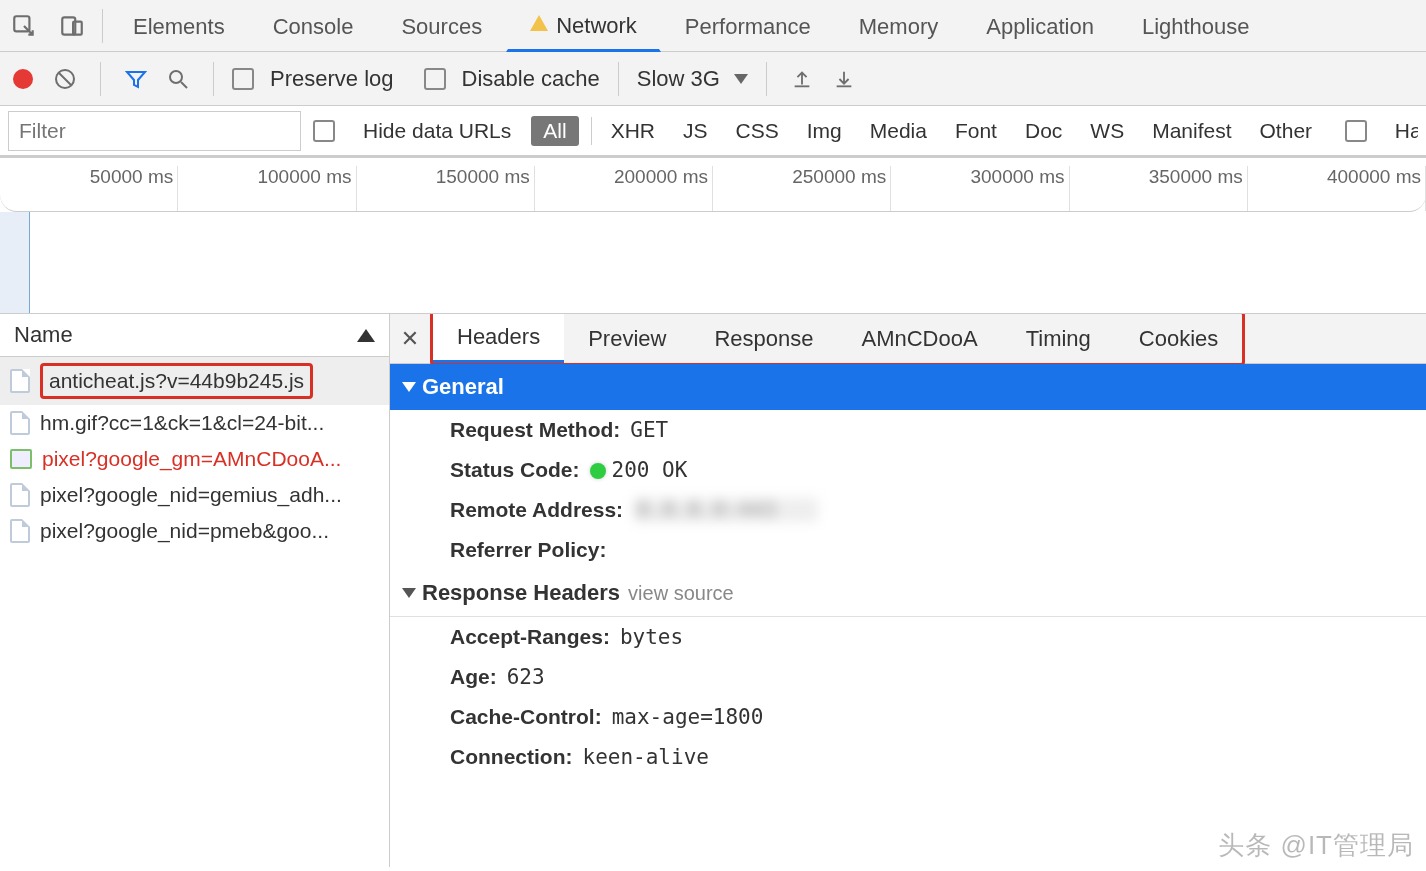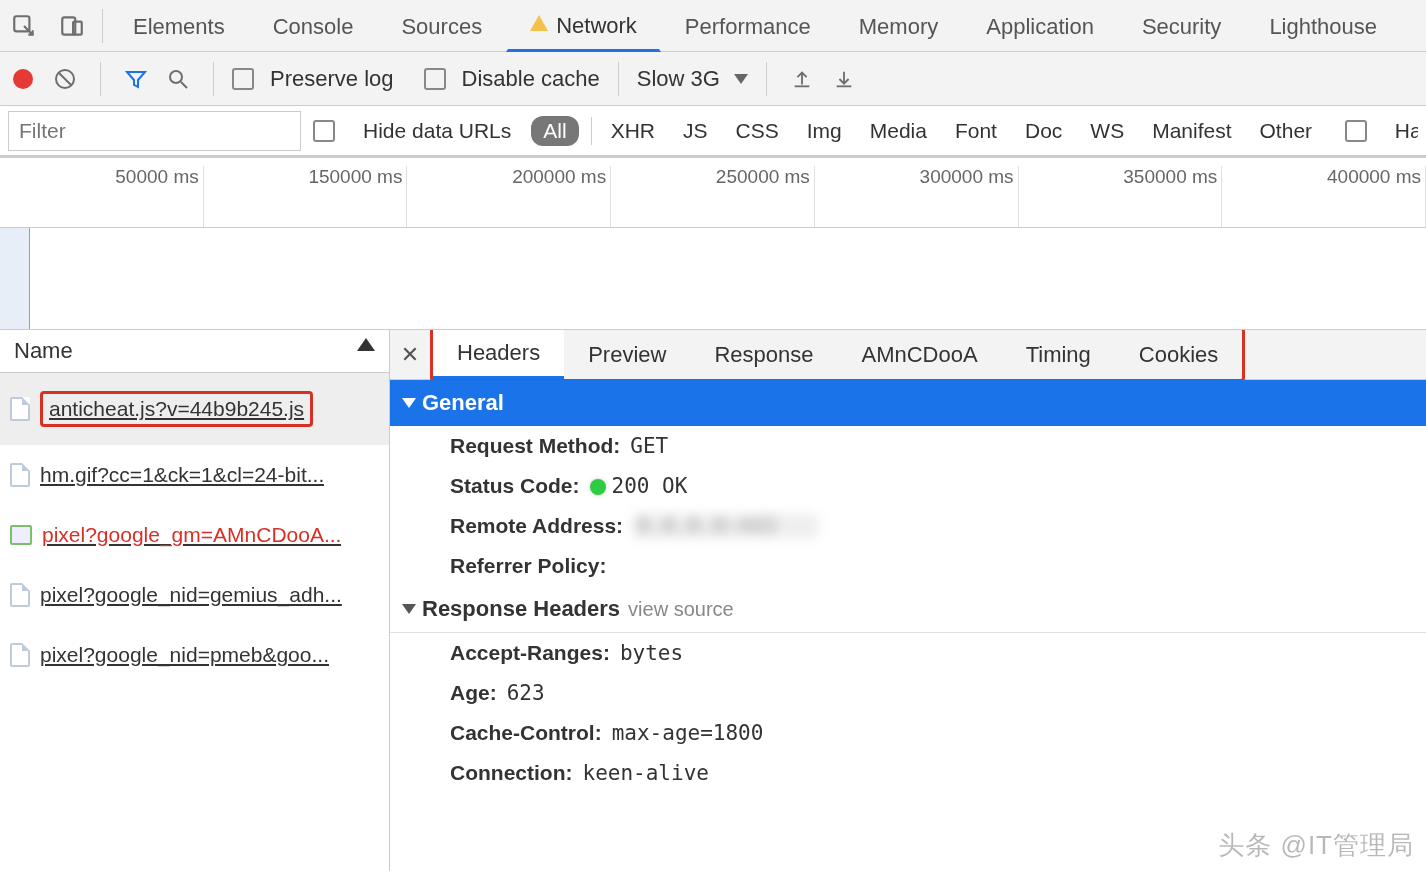--- a/index.html
+++ b/index.html
@@ -70,41 +70,41 @@
   .filterbar {
     display:flex; align-items:center; height:52px;
     border-bottom:3px solid #ccc; background:#fff;
     gap: 12px; padding-right:8px;
   }
   .filter-input {
     width: 330px; height:40px; margin:6px 0 6px 8px;
     border:1px solid #ccc; padding:4px 10px; font-size:21px; color:#888;
   }
   .chip { font-size:21px;color:#333;padding:2px 8px;white-space:nowrap; }
-  .chip.all { background:#777;color:#fff;border-radius:12px;padding:3px 12px; }
+  .chip.all { background:#777;color:#fff;border-radius:3px;padding:3px 12px; }
   .pipe { width:1px;height:28px;background:#ccc; }
 
   
-  .timeline { height:70px; border-bottom:1px solid #ccc; display:flex;align-items:flex-end;padding-top:8px; background:#fff;}
+  .timeline { height:54px; border-bottom:1px solid #ccc; display:flex;align-items:flex-end;padding-top:8px; background:#fff;border-radius:17px;}
   .tick { flex:1; text-align:right; font-size:19px;color:#666; padding-right:4px; border-right:1px solid #e0e0e0; height:100%;}
   .tick:first-child{ border-left:none;}
 
   .overview { height:102px;border-bottom:1px solid #ccc;background:#fff;position:relative;}
   .ov-mark { position:absolute;left:0;top:0;height:100%;width:30px;border-right:1px solid #7aa7d9;background:#e8eef7;}
 
   
   .split { display:flex; height:calc(871px - 52px - 54px - 52px - 58px - 102px); }
   .left {
     width:390px; border-right:1px solid #ccc; background:#fff;
     display:flex;flex-direction:column;
   }
-  .col-head { display:flex;justify-content:space-between;padding:8px 14px;border-bottom:1px solid #ccc;font-size:22px;background:#fff;}
+  .col-head { display:flex;align-items:center;justify-content:space-between;padding:8px 14px;border-bottom:1px solid #ccc;font-size:22px;background:#fff;}
   .sort-tri { width:0;height:0;border-left:9px solid transparent;border-right:9px solid transparent;border-bottom:13px solid #333;}
   .rows { flex:1;overflow:hidden; }
-  .row { display:flex;align-items:center;padding:18px 10px;gap:10px;font-size:21px;white-space:nowrap;overflow:hidden;text-overflow:ellipsis;text-decoration:underline;}
+  .row { display:flex;align-items:center;padding:6px 10px;gap:10px;font-size:21px;white-space:nowrap;overflow:hidden;text-overflow:ellipsis;}
   .row span.txt { overflow:hidden;text-overflow:ellipsis; }
   .row.selected { background:#eee; }
   .red-highlight { border:3px solid #d93025;border-radius:4px;padding:3px 6px;display:inline-block;}
   .row .pix-red { color:#d93025; }
   .file-ico { width:20px;height:24px;border:2px solid #bfcadb;border-radius:2px;flex:none;position:relative;background:#fff;}
   .file-ico::after{content:"";position:absolute;right:-2px;top:-2px;border-top:8px solid #fff;border-left:8px solid #bfcadb;}
   .img-ico { width:22px;height:20px;border:2px solid #7bbf6a;border-radius:2px;flex:none;position:relative;background:#eef;}
 
   .right { flex:1; display:flex;flex-direction:column; min-width:0; }
   .detail-tabs {
@@ -155,21 +155,20 @@
 
   <div class="tab">Elements</div>
   <div class="tab">Console</div>
   <div class="tab">Sources</div>
   <div class="tab active">
     <span class="warn-tri"></span><span>Network</span>
   </div>
   <div class="tab">Performance</div>
   <div class="tab">Memory</div>
   <div class="tab">Application</div>
-  <div class="tab">Security</div>
   <div class="tab" style="overflow:hidden;">Lighthouse</div>
 </div>
 
 <div class="toolbar">
   <div class="icon-slot">
       <span class="rec-dot"></span>
     </div>
   <div class="icon-slot">
     <svg width="24" height="24" viewBox="0 0 24 24">
         <circle cx="12" cy="12" r="9"></circle>
@@ -230,20 +229,21 @@
   <span class="chip">WS</span>
   <span class="chip">Manifest</span>
   <span class="chip">Other</span>
   <span style="width:10px"></span>
   <span class="chk"></span>
   <span class="chip" style="overflow:hidden">Has blocked cookies</span>
 </div>
 
 <div class="timeline">
   <div class="tick">50000 ms</div>
+  <div class="tick">100000 ms</div>
   <div class="tick">150000 ms</div>
   <div class="tick">200000 ms</div>
   <div class="tick">250000 ms</div>
   <div class="tick">300000 ms</div>
   <div class="tick">350000 ms</div>
   <div class="tick">400000 ms</div>
 </div>
 <div class="overview">
   <div class="ov-mark"></div>
 </div>

